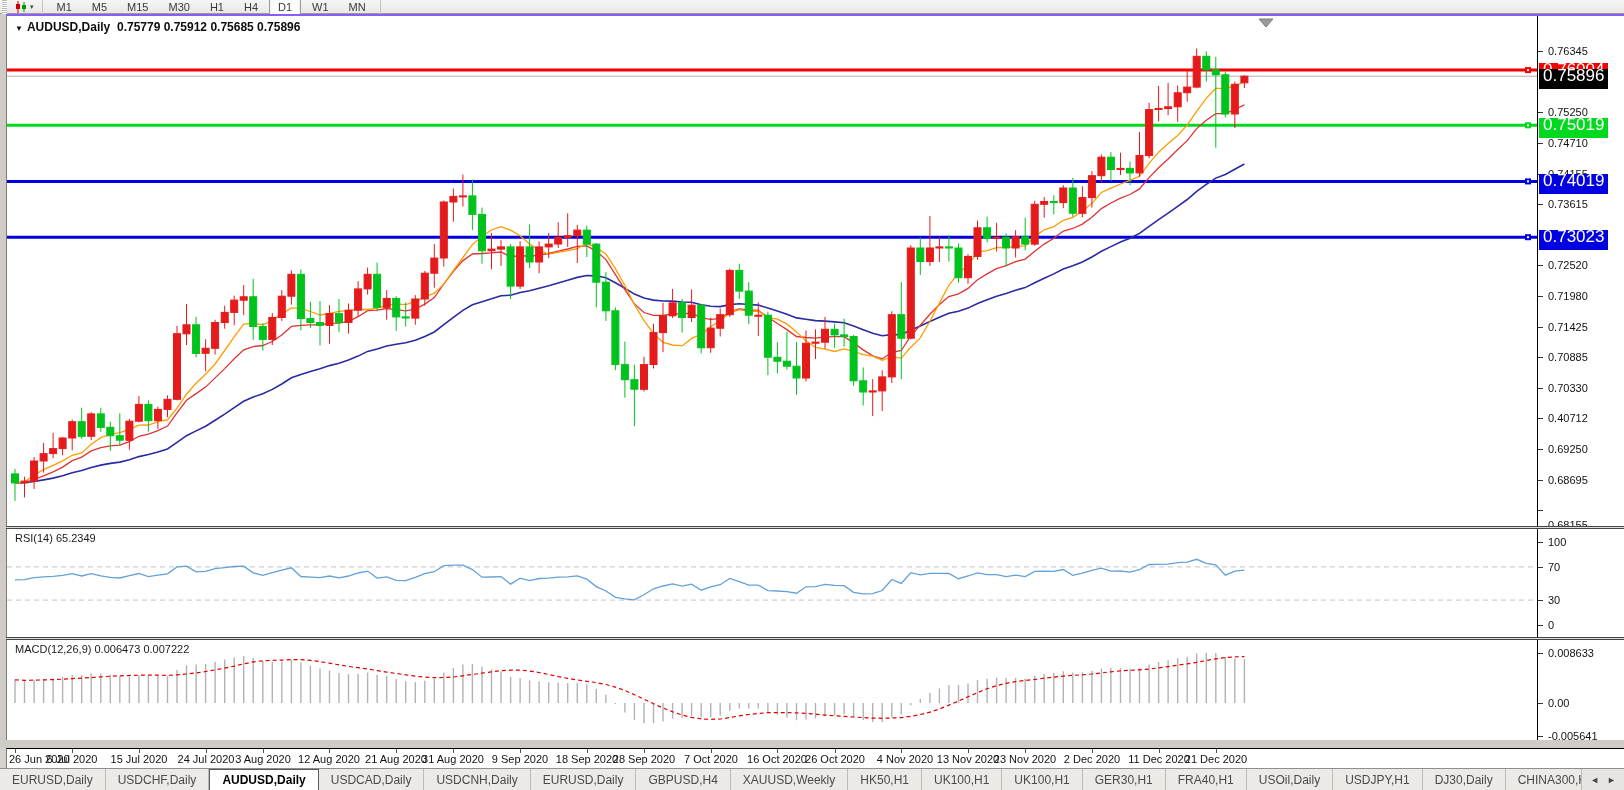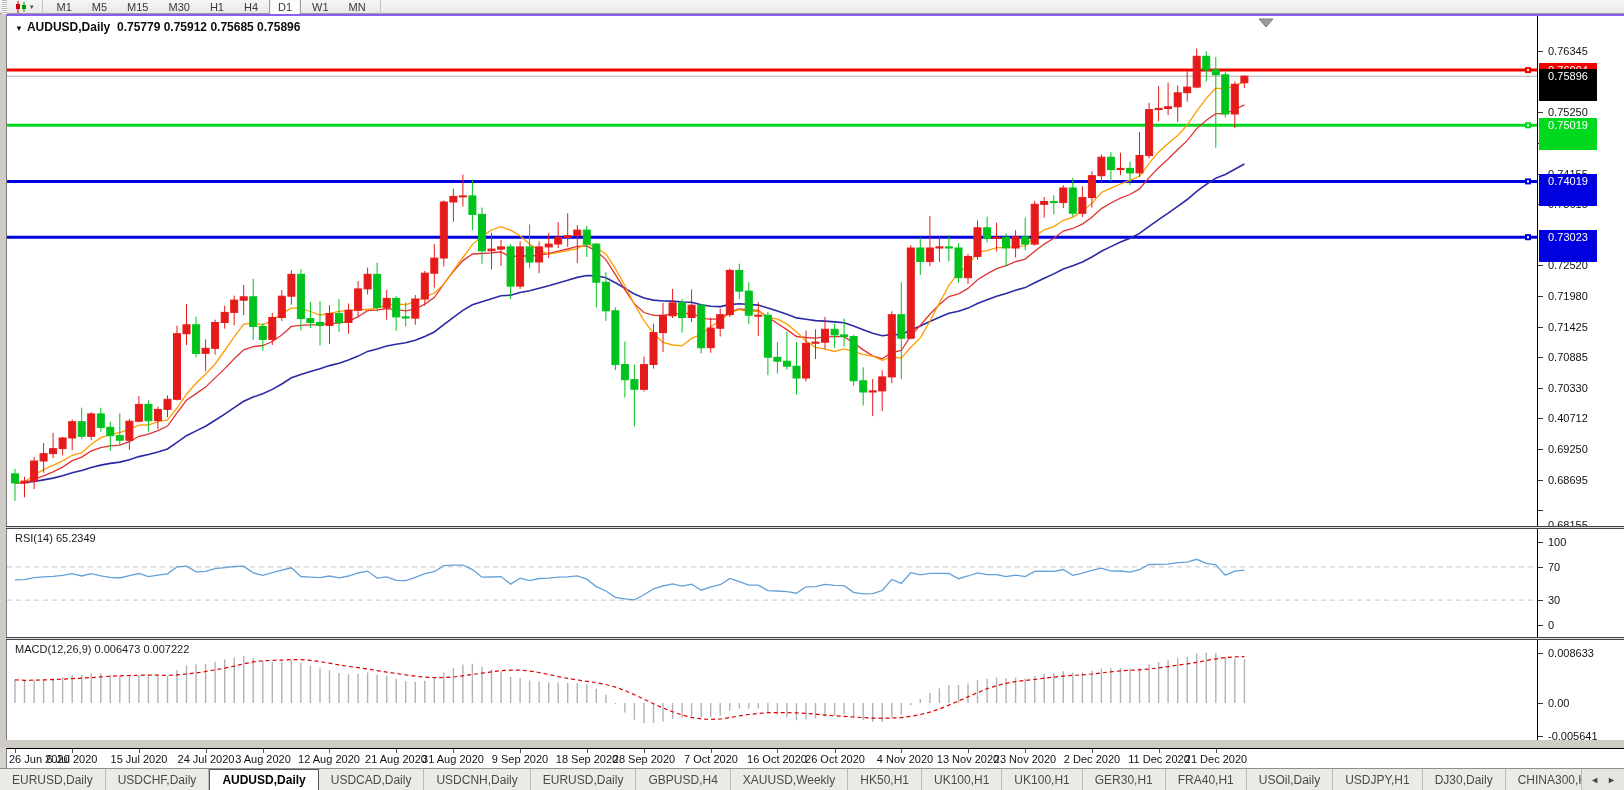--- a/index.html
+++ b/index.html
@@ -22,22 +22,22 @@
 .stack { flex:1; display:flex; flex-direction:column; padding-left:6px; background:#cfccc7; }
 .panel { position:relative; background:#fff; border-left:1px solid #7b7b7b; overflow:hidden; }
 .panel-main { height:512px; border-top:2px solid #8b5cf6; }
 .panel-rsi  { height:108px; }
 .panel-macd { height:100px; }
 .splitter { height:3px; background:#dcdcdc; border-top:1px solid #454545; border-bottom:1px solid #454545; cursor:row-resize; }
 .plot { position:absolute; left:0; top:0; }
 .axis-zone { position:absolute; top:0; right:0; bottom:0; width:87px; background:#fff; border-left:1px solid #000; }
 .axis-label { position:absolute; left:10px; height:14px; line-height:14px; font-size:11px; color:#111; white-space:nowrap; }
 .axis-tick { position:absolute; left:0; width:5px; height:1px; background:#333; }
-.price-tag { position:absolute; left:1px; height:32px; line-height:14px; font-size:11px; color:#fff;
-  padding:0 4px; min-width:58px; white-space:nowrap;text-align:center; }
+.price-tag { position:absolute; left:1px; height:20px; line-height:14px; font-size:17px; color:#fff;
+  padding:0 4px; min-width:58px; white-space:nowrap; }
 .chart-title { position:absolute; left:8px; top:4px; font-size:12px; font-weight:600; color:#0d0d0d; z-index:5; }
 .chart-title .caret { font-size:8px; margin-right:4px; color:#111; }
 .ind-label { position:absolute; left:8px; top:3px; font-size:11px; color:#1a1a1a; z-index:5; }
 
 
 .date-axis { height:20px; position:relative; background:#ffffff; border-left:1px solid #7b7b7b; margin-left:6px; border-top:1px solid #000; }
 .date-label { position:absolute; top:4px; font-size:11px; color:#111; white-space:nowrap; transform:translateX(-50%); }
 .date-label.first { transform:none; }
 .date-tick { position:absolute; top:0; width:1px; height:4px; background:#555; }
 

